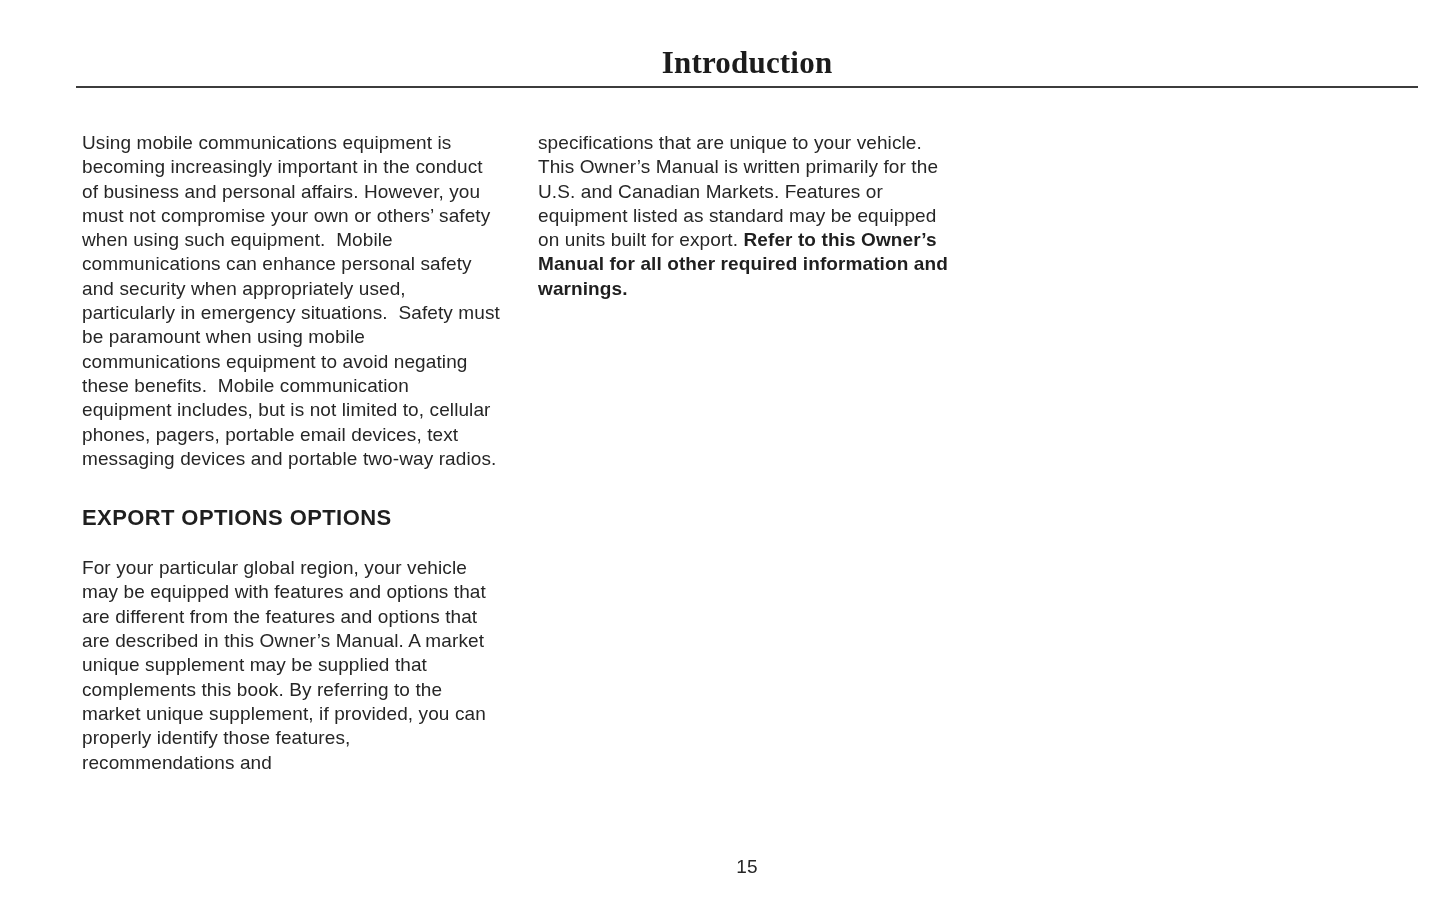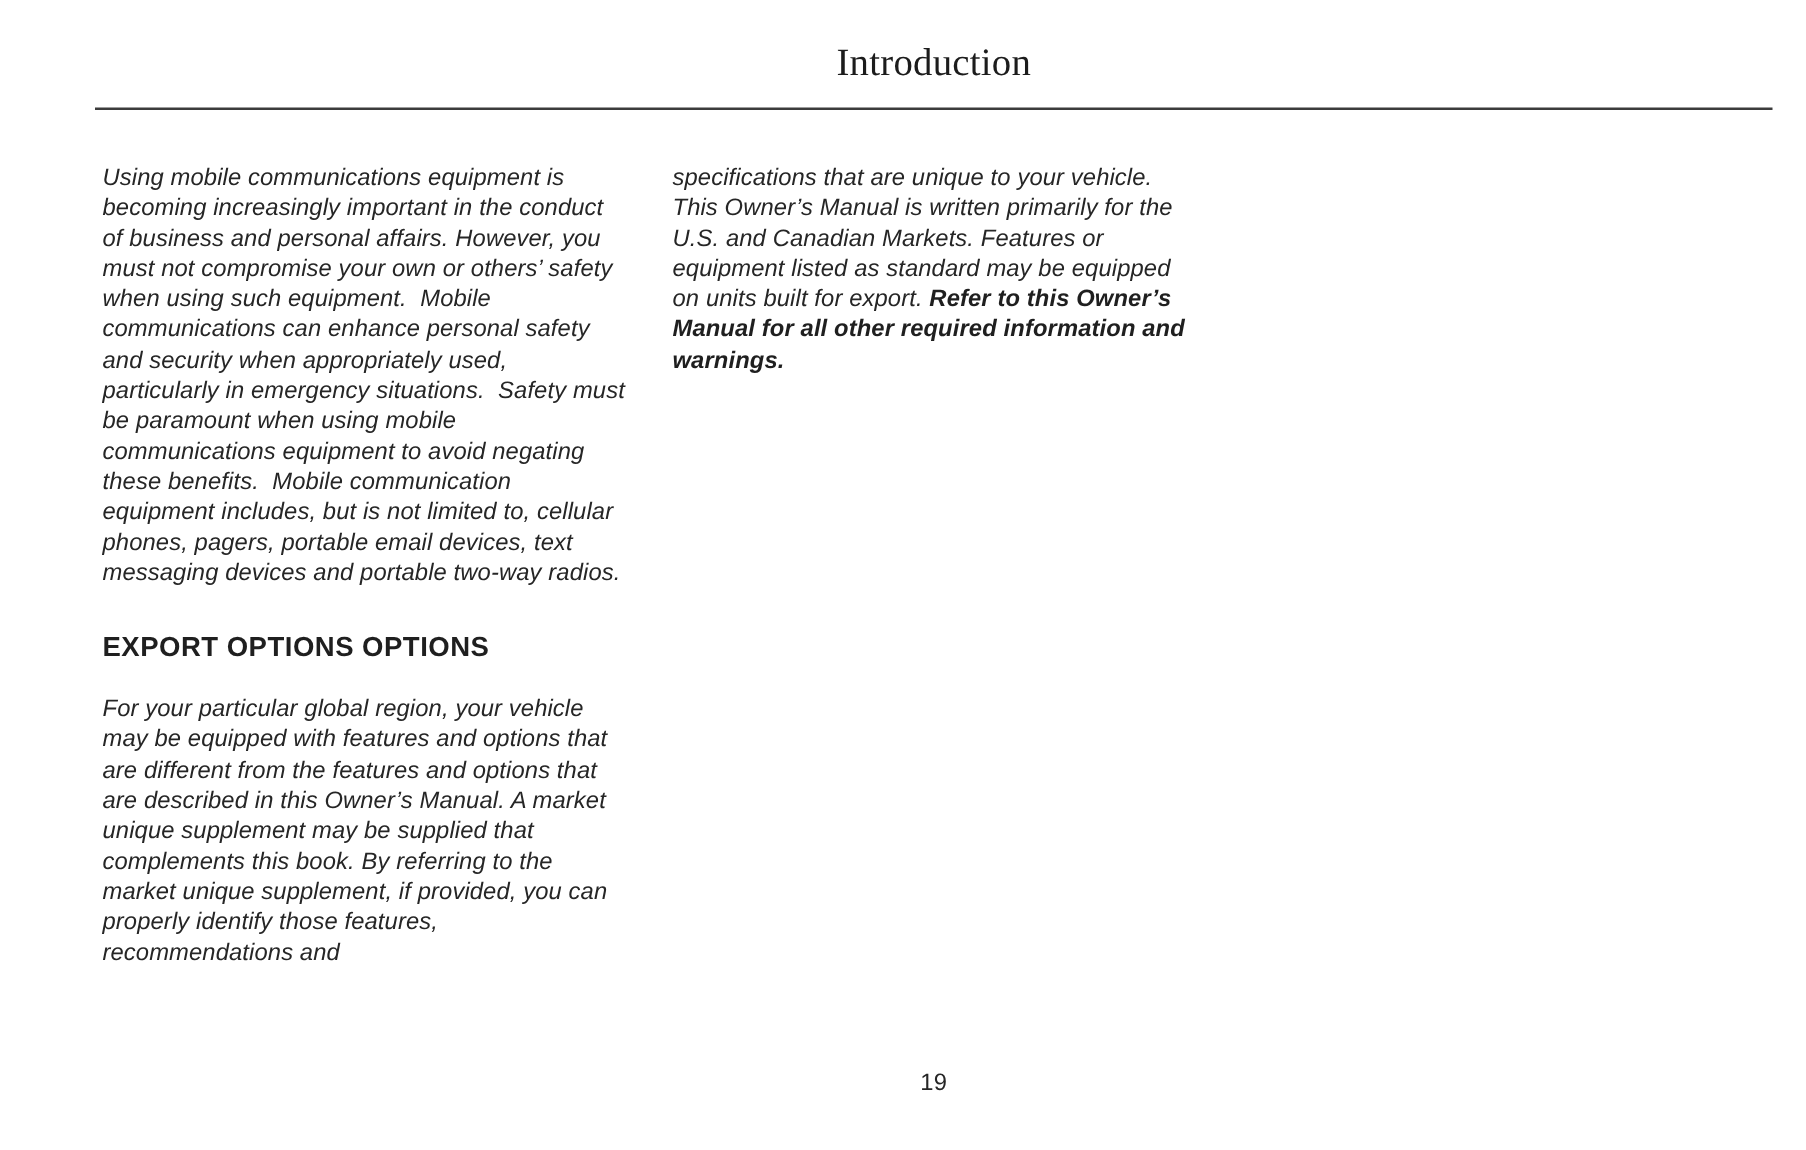--- a/index.html
+++ b/index.html
@@ -20,23 +20,23 @@
     background: #ffffff;
   }
   .header-band {
     position: absolute;
     left: 76px;
     top: 30px;
     width: 1342px;
     text-align: center;
   }
   .page-title {
-    margin: 0;
+    margin: 13px;
     font-family: "Liberation Serif", "DejaVu Serif", serif;
-    font-weight: normal;
+    font-weight: bold;
     font-size: 31px;
     line-height: 40px;
     color: #1c1c1c;
     letter-spacing: 0.2px;
   }
   .title-rule {
     position: absolute;
     left: 76px;
     top: 86px;
     width: 1342px;
@@ -54,21 +54,20 @@
   .col {
     width: 420px;
   }
   .col p {
     margin: 0;
     font-size: 19px;
     line-height: 24.3px;
     letter-spacing: 0.1px;
     color: #262626;
     white-space: pre-wrap;
-    font-style: italic;
   }
   .section-heading {
     margin: 34px 0 25px 0;
     font-size: 22px;
     line-height: 26px;
     font-weight: bold;
     letter-spacing: 0.4px;
     color: #1f1f1f;
   }
   .col p strong {
@@ -109,16 +108,16 @@
       <p>For your particular global region, your vehicle may be equipped with features and options that are different from the features and options that are described in this Owner’s Manual. A market unique supplement may be supplied that complements this book. By referring to the market unique supplement, if provided, you can properly identify those features, recommendations and</p>
     </section>
 
     <section class="col">
       <p><span>specifications that are unique to your vehicle. This Owner’s Manual is written primarily for the U.S. and Canadian Markets. Features or equipment listed as standard may be equipped on units built for export. </span><strong>Refer to this Owner’s Manual for all other required information and warnings.</strong></p>
     </section>
 
   </div>
 
   <div class="footer-band">
-    <div class="page-number">19</div>
+    <div class="page-number">15</div>
   </div>
 
 </div>
 
 </body></html>

